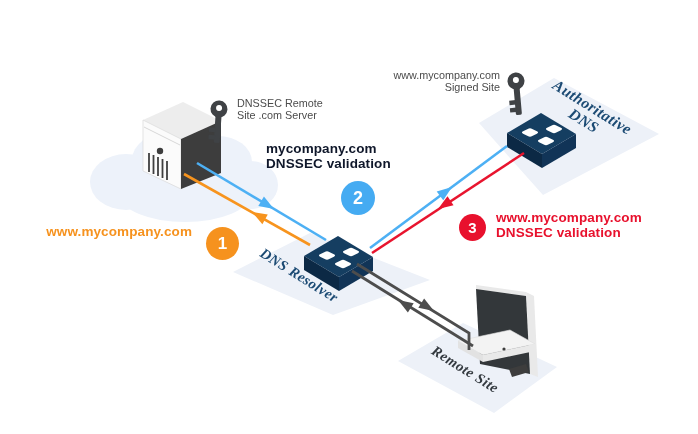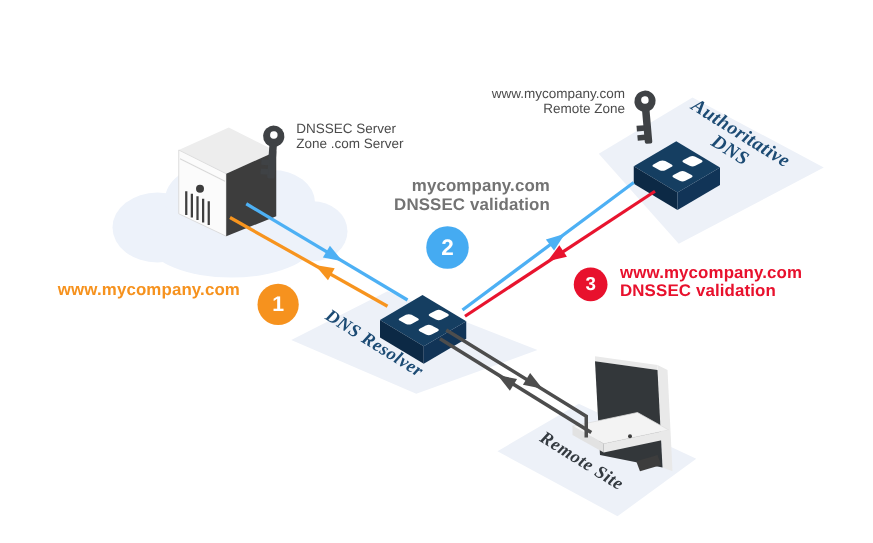--- a/index.html
+++ b/index.html
@@ -5,21 +5,21 @@
   html,body{margin:0;padding:0;background:#fff;}
   #stage{position:relative;width:698px;height:434px;background:#ffffff;overflow:hidden;
          font-family:"Liberation Sans",sans-serif;}
   #scene{position:absolute;left:0;top:0;}
 
   .lbl-gray{position:absolute;font-size:10.8px;line-height:12.4px;color:#4c4c4c;}
   .lbl-gray.right{text-align:right;}
 
   .step-label{position:absolute;font-weight:700;font-size:13.5px;line-height:14.8px;letter-spacing:.1px;}
   .step-label.orange{color:#f6921e;text-align:right;}
-  .step-label.blue{color:#737373;text-align:right;}
+  .step-label.blue{color:#0f172a;text-align:left;}
   .step-label.red{color:#e8112d;text-align:left;}
 
   .badge{position:absolute;border-radius:50%;color:#fff;font-weight:700;
          display:flex;align-items:center;justify-content:center;}
   .badge.orange{background:#f6921e;left:206px;top:227px;width:33px;height:33px;font-size:17px;}
   .badge.blue{background:#45abf2;left:341px;top:181px;width:34px;height:34px;font-size:18px;}
   .badge.red{background:#e8112d;left:459px;top:214px;width:27px;height:27px;font-size:15px;}
 
   .iso-label{position:absolute;font-family:"Liberation Serif",serif;font-style:italic;font-weight:700;
              color:#1c4b74;transform:rotate(32deg);text-align:center;letter-spacing:.4px;}
@@ -114,26 +114,26 @@
       <use href="#ah" fill="#e8142e" transform="translate(438,209) rotate(146.6)"></use>
 
       <polyline points="357,264 469,333 469,350" stroke="#4d4d4d" stroke-width="2.8"></polyline>
       <use href="#ah" fill="#4d4d4d" transform="translate(434,311) rotate(31.6)"></use>
       <line x1="352" y1="271" x2="473" y2="346" stroke="#4d4d4d" stroke-width="2.8"></line>
       <use href="#ah" fill="#4d4d4d" transform="translate(398,300) rotate(211.6)"></use>
     </g>
   </svg>
 
   <div class="lbl-gray" style="left:237px;top:97px;">
-    <div>DNSSEC Server</div>
-    <div>Zone .com Server</div>
+    <div>DNSSEC Remote</div>
+    <div>Site .com Server</div>
   </div>
   <div class="lbl-gray right" style="left:356px;top:69px;width:144px;">
     <div>www.mycompany.com</div>
-    <div>Remote Zone</div>
+    <div>Signed Site</div>
   </div>
 
   <div class="step-label orange" style="left:26px;top:225px;width:166px;">
     <div>www.mycompany.com</div>
   </div>
   <div class="step-label blue" style="left:266px;top:142px;width:174px;">
     <div>mycompany.com</div>
     <div>DNSSEC validation</div>
   </div>
   <div class="step-label red" style="left:496px;top:211px;width:176px;">

